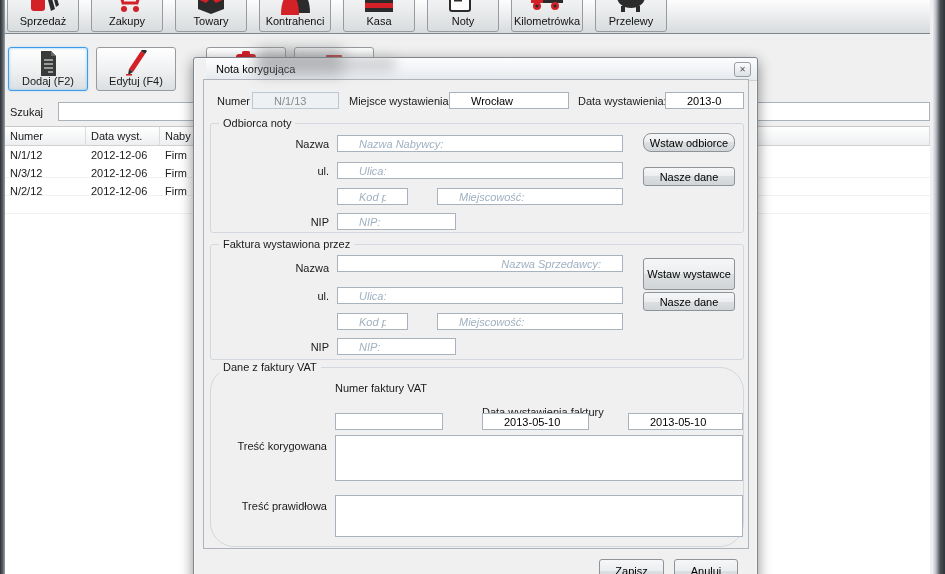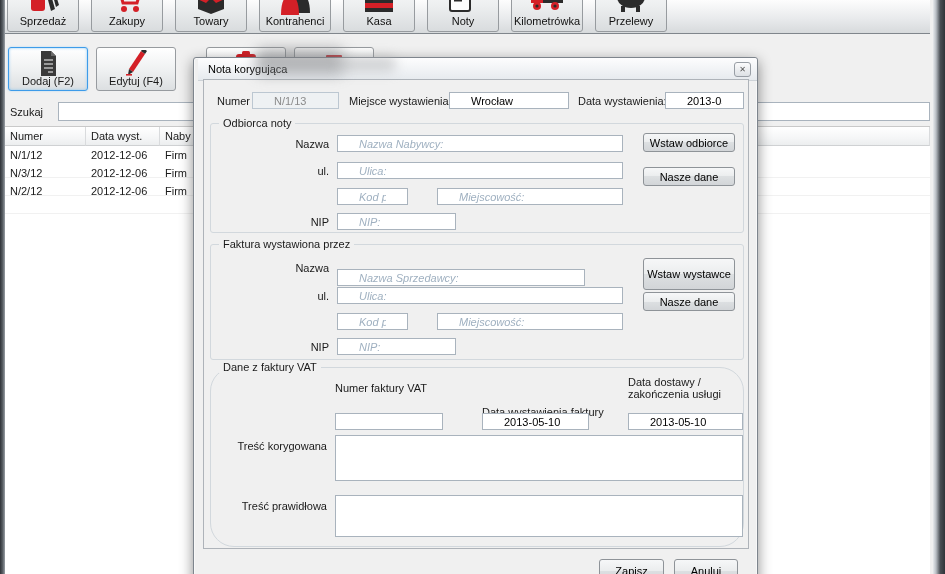--- a/index.html
+++ b/index.html
@@ -42,21 +42,21 @@
   .list-head { position:absolute; top:0; height:19px; line-height:18px; padding-left:5px;
                background:linear-gradient(#ffffff,#f5f6f7 60%,#eceeef);
                border-right:1px solid #d9dbdd; border-bottom:1px solid #cfd1d3; }
   .cell { position:absolute; height:32px; line-height:18px; padding-left:5px; border-bottom:1px solid #f1f1f1; }
   .c1 { left:0; width:81px; } .c2 { left:81px; width:74px; } .c3 { left:155px; width:770px; }
 
   
   .dialog { position:absolute; left:193px; top:57px; width:565px; height:540px;
             background:#f0f0f0; border:1px solid #7e858d; border-radius:3px 3px 0 0;
             box-shadow:0 0 0 1px rgba(255,255,255,.5) inset, 0 4px 14px rgba(0,0,0,.45); z-index:10; }
-  .titlebar { position:absolute; left:4px; top:0; right:0; height:23px;
+  .titlebar { position:absolute; left:12px; top:0; right:0; height:23px;
               background:linear-gradient(#fdfdfe,#e6eaee); border-bottom:1px solid #cdd2d7;
               border-radius:3px 3px 0 0; }
   .title { position:absolute; left:10px; top:5px; color:#000; }
   .close-btn { position:absolute; top:4px; right:6px; width:17px; height:15px;
                border:1px solid #989ea5; border-radius:3px;
                background:linear-gradient(#fbfbfc,#dde1e5); text-align:center; line-height:13px;
                font-size:8px; color:#555; cursor:default; }
   .panel { position:absolute; left:9px; top:21px; width:546px; height:470px;
            border:1px solid #aeb3b9; background:#f0f0f0; }
   .lab { position:absolute; white-space:nowrap; }
@@ -234,49 +234,48 @@
       <input class="inp" style="left: 48px; top: 12px; width: 87px;" disabled="" value="N/1/13">
       <span class="lab" style="left:145px; top:15px;">Miejsce wystawienia</span>
       <input class="inp" style="left: 245px; top: 12px; width: 120px;" value="Wrocław">
       <span class="lab" style="left:374px; top:15px;">Data wystawienia:</span>
       <input class="inp" style="left: 461px; top: 12px; width: 79px;" value="2013-05-10">
 
       <div class="grp" style="top:43px; height:110px;">
         <span class="grp-title">Odbiorca noty</span>
         <span class="lab rlab" style="left:0; top:14px; width:118px;">Nazwa</span>
         <input class="inp" style="left: 126px; top: 11px; width: 286px;" placeholder="Nazwa Nabywcy:">
-        <button class="btn" style="left:432px; top:9px; width:92px; height:19px;">Wstaw odbiorce</button>
+        <button class="btn" style="left:432px; top:9px; width:92px; height:19px;border-radius:8px;">Wstaw odbiorce</button>
         <span class="lab rlab" style="left:0; top:41px; width:118px;">ul.</span>
         <input class="inp" style="left: 126px; top: 38px; width: 286px;" placeholder="Ulica:">
         <button class="btn" style="left:432px; top:43px; width:92px; height:19px;">Nasze dane</button>
         <input class="inp" style="left: 126px; top: 64px; width: 71px;" placeholder="Kod pocztowy:">
         <input class="inp" style="left: 226px; top: 64px; width: 186px;" placeholder="Miejscowość:">
         <span class="lab rlab" style="left:0; top:92px; width:118px;">NIP</span>
         <input class="inp" style="left: 126px; top: 89px; width: 119px;" placeholder="NIP:">
       </div>
 
       <div class="grp" style="top:164px; height:116px;">
         <span class="grp-title">Faktura wystawiona przez</span>
         <span class="lab rlab" style="left:0; top:17px; width:118px;">Nazwa</span>
-        <input class="inp" style="left: 126px; top: 24px; width: 248px;" placeholder="Nazwa Sprzedawcy:">
+        <input class="inp" style="left: 126px; top: 10px; width: 286px; text-align: right;" placeholder="Nazwa Sprzedawcy:">
         <button class="btn" style="left:432px; top:13px; width:92px; height:32px;">Wstaw wystawce</button>
         <span class="lab rlab" style="left:0; top:45px; width:118px;">ul.</span>
         <input class="inp" style="left: 126px; top: 42px; width: 286px;" placeholder="Ulica:">
         <button class="btn" style="left:432px; top:47px; width:92px; height:19px;">Nasze dane</button>
         <input class="inp" style="left: 126px; top: 68px; width: 71px;" placeholder="Kod pocztowy:">
         <input class="inp" style="left: 226px; top: 68px; width: 186px;" placeholder="Miejscowość:">
         <span class="lab rlab" style="left:0; top:96px; width:118px;">NIP</span>
         <input class="inp" style="left: 126px; top: 93px; width: 119px;" placeholder="NIP:">
       </div>
 
       <div class="grp" style="top:287px; height:180px;border-radius:24px;">
         <span class="grp-title">Dane z faktury VAT</span>
         <span class="lab" style="left:124px; top:14px;">Numer faktury VAT</span>
         <span class="lab" style="left:271px; top:14px;margin-top:24px;">Data wystawienia faktury</span>
-        <span class="lab" style="left:417px; top:8px; width:112px; white-space:normal;">Data dostawy / zakończenia usługi</span>
         <input class="inp" style="left: 124px; top: 45px; width: 108px;" value="">
         <input class="inp" style="left: 271px; top: 45px; width: 107px;" value="2013-05-10">
         <input class="inp" style="left: 417px; top: 45px; width: 115px;" value="2013-05-10">
         <span class="lab rlab" style="left:0; top:72px; width:116px;">Treść korygowana</span>
         <textarea class="inp" style="left: 124px; top: 67px; width: 408px; height: 46px;"></textarea>
         <span class="lab rlab" style="left:0; top:132px; width:116px;">Treść prawidłowa</span>
         <textarea class="inp" style="left: 124px; top: 127px; width: 408px; height: 42px;"></textarea>
       </div>
     </div>
 

